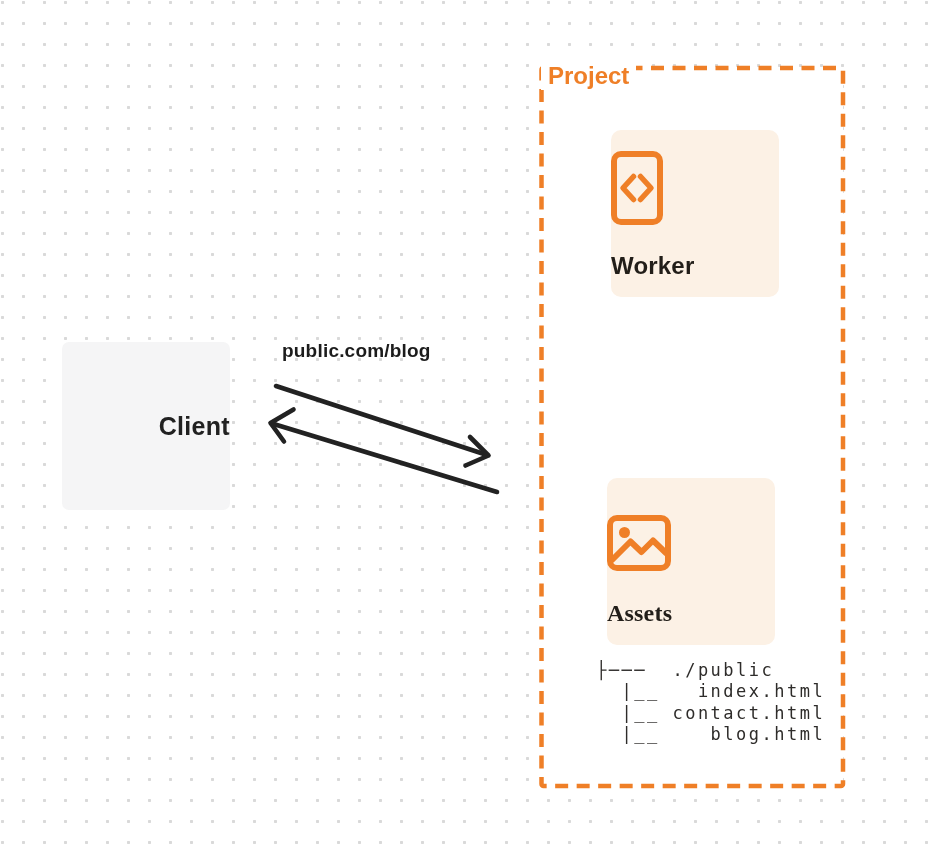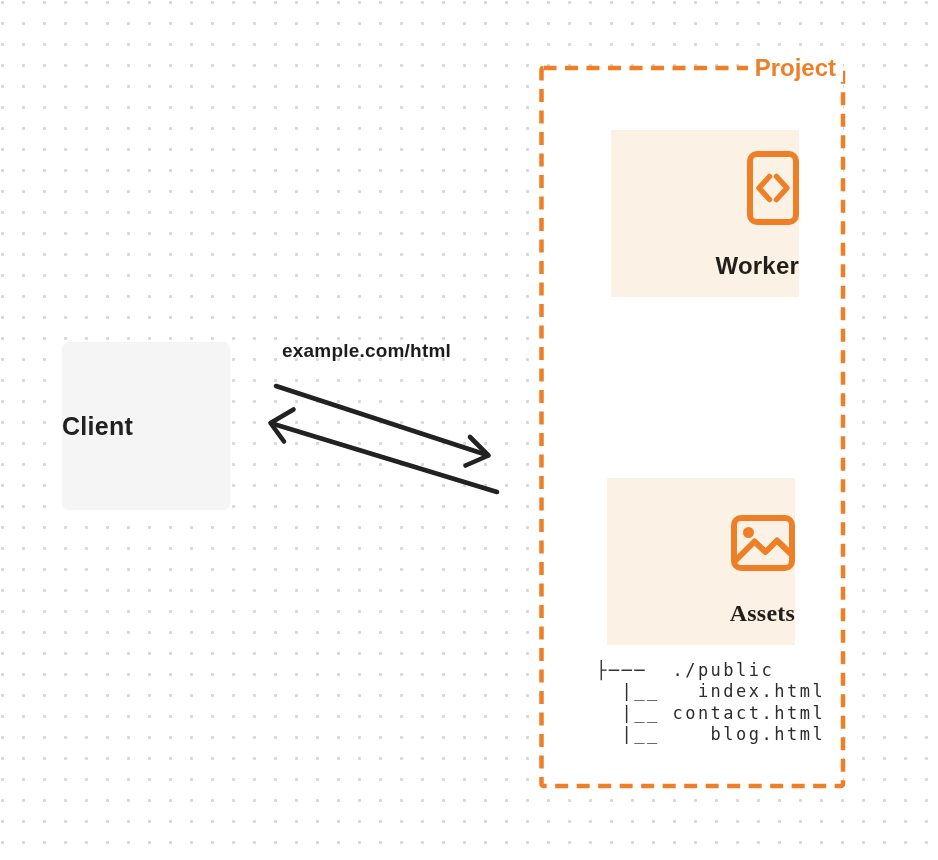--- a/index.html
+++ b/index.html
@@ -19,45 +19,45 @@
   svg.overlay {
     position: absolute; left: 0; top: 0;
     width: 938px; height: 860px;
     pointer-events: none;
   }
   .client-box {
     position: absolute; left: 62px; top: 342px;
     width: 168px; height: 168px;
     background: #f5f5f6;
     border-radius: 7px;
-    display: flex; align-items: center; justify-content: flex-start;
+    display: flex; align-items: center; justify-content: flex-end;
   }
   .client-box .label {
     font-size: 25px; font-weight: bold; color: #212121; letter-spacing: 0.3px;
   }
   .request-label {
     position: absolute; left: 282px; top: 340px;
     font-size: 19px; font-weight: bold; color: #1c1c1c; letter-spacing: 0.2px;
   }
   .project-label-wrap {
-    position: absolute; left: 541px; top: 54px; width: 302px;
-    text-align: right;
+    position: absolute; left: 541px; top: 62px; width: 302px;
+    text-align: left;
   }
   .project-label-wrap .label {
     display: inline-block;
     background: #ffffff;
     padding: 0 7px;
     font-size: 24px; font-weight: bold; color: #ef7f27;
   }
   .card {
     position: absolute;
-    width: 188px; height: 167px;
+    width: 168px; height: 167px;
     background: #fcf1e5;
-    border-radius: 0;
-    display: flex; flex-direction: column; align-items: flex-end;
+    border-radius: 10px;
+    display: flex; flex-direction: column; align-items: flex-start;
   }
   .card.worker { left: 611px; top: 130px; }
   .card.assets { left: 607px; top: 478px; font-family: Liberation Serif, serif; }
   .card .icon { flex: 0 0 auto; }
   .card.worker .icon { margin-top: 21px; }
   .card.assets .icon { margin-top: 37px; }
   .card .label {
     font-size: 24px; font-weight: bold; color: #221e19; letter-spacing: 0.2px;
   }
   .card.worker .label { margin-top: 27px; }
@@ -89,21 +89,21 @@
     <g stroke-width="4.6" fill="none" stroke-linecap="round" stroke-linejoin="round" stroke="#222222">
       <path d="M497 492 L272 423.5"></path>
       <path d="M293.5 409.5 L270.5 423 L284 441.5"></path>
     </g>
   </svg>
 
   <div class="client-box">
     <span class="label">Client</span>
   </div>
 
-  <div class="request-label">example.com/html</div>
+  <div class="request-label">public.com/blog</div>
 
   <div class="project-label-wrap">
     <span class="label">Project</span>
   </div>
 
   <div class="card worker">
     <svg class="icon" width="52" height="74" viewBox="0 0 52 74">
       <rect x="3" y="3" width="46" height="68" rx="7" fill="none" stroke-width="6" stroke="#ef7f27"></rect>
       <path d="M22.5 25.5 L12 37 L22.5 48.5" fill="none" stroke-width="5.5" stroke-linecap="round" stroke-linejoin="round" stroke="#ef7f27"></path>
       <path d="M29.5 25.5 L40 37 L29.5 48.5" fill="none" stroke-width="5.5" stroke-linecap="round" stroke-linejoin="round" stroke="#ef7f27"></path>

